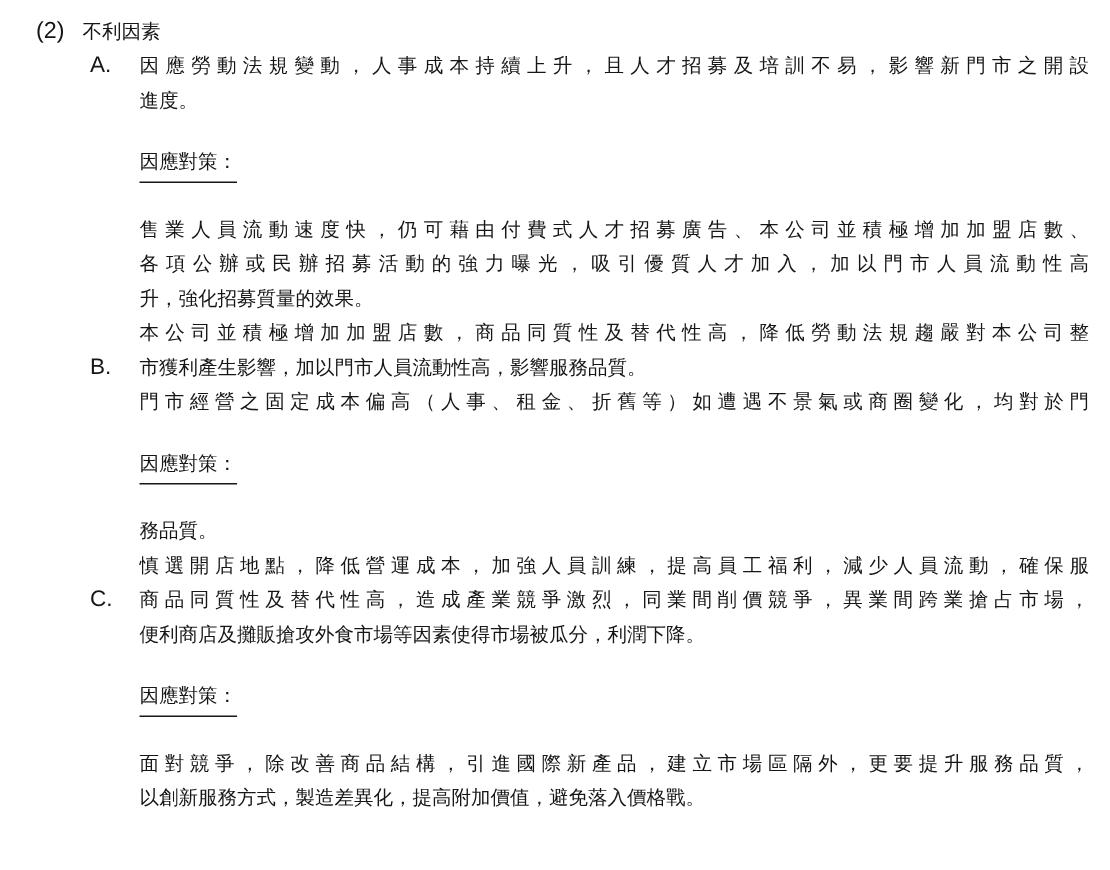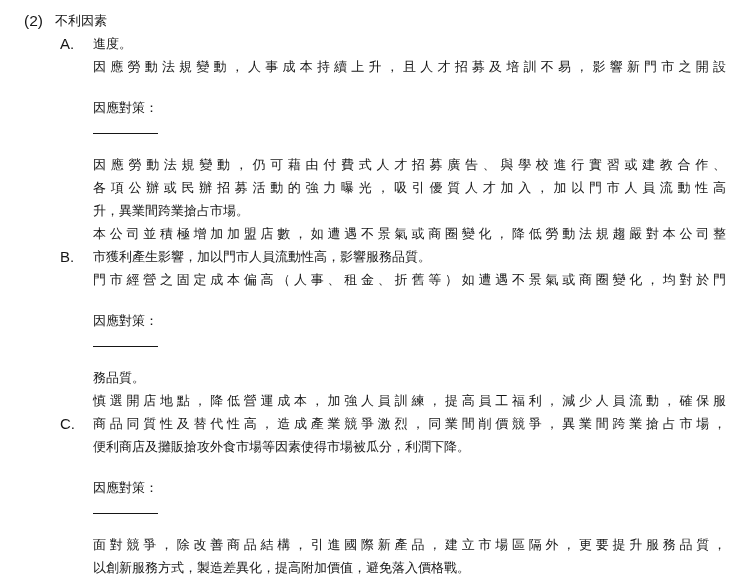--- a/index.html
+++ b/index.html
@@ -37,52 +37,52 @@
   .gutter {
     width: 33px; flex: none;
     font-family: "Liberation Sans", "DejaVu Sans", sans-serif;
     font-size: 15px; line-height: 23px;
   }
   .bodycol { width: 633px; flex: none; }
   .sub { margin-top: 18px; margin-bottom: 19px; }
   .u {
     display: inline-block;
     border-bottom: 1px solid currentColor;
-    padding-bottom: 14px;
+    padding-bottom: 2px;
   }
 </style>
 </head>
 <body>
 
 <div class="page">
   <div id="doc-root">
       <div class="sect">
         <span class="sect-num">(2)</span>
         <span class="line">不利因素</span>
       </div>
       <div class="row">
         <span class="gutter">A.</span>
         <div class="bodycol">
+          <div class="line fill">因應勞動法規變動，人事成本持續上升，且人才招募及培訓不易，影響新門市之開設</div>
           <div class="line">進度。</div>
-          <div class="line fill">因應勞動法規變動，人事成本持續上升，且人才招募及培訓不易，影響新門市之開設</div>
         </div>
       </div>
       <div class="row sub">
         <span class="gutter"></span>
         <div class="bodycol">
           <div class="line"><span class="u">因應對策：</span></div>
         </div>
       </div>
       <div class="row">
         <span class="gutter"></span>
         <div class="bodycol">
-          <div class="line fill">因應勞動法規變動，仍可藉由付費式人才招募廣告、與學校進行實習或建教合作、</div>
+          <div class="line fill">售業人員流動速度快，仍可藉由付費式人才招募廣告、本公司並積極增加加盟店數、</div>
           <div class="line fill">各項公辦或民辦招募活動的強力曝光，吸引優質人才加入，加以門市人員流動性高</div>
-          <div class="line">升，異業間跨業搶占市場。</div>
-          <div class="line fill">本公司並積極增加加盟店數，如遭遇不景氣或商圈變化，降低勞動法規趨嚴對本公司整</div>
+          <div class="line">升，強化招募質量的效果。</div>
+          <div class="line fill">本公司並積極增加加盟店數，商品同質性及替代性高，降低勞動法規趨嚴對本公司整</div>
         </div>
       </div>
       <div class="row">
         <span class="gutter">B.</span>
         <div class="bodycol">
           <div class="line">市獲利產生影響，加以門市人員流動性高，影響服務品質。</div>
           <div class="line fill">門市經營之固定成本偏高（人事、租金、折舊等）如遭遇不景氣或商圈變化，均對於門</div>
         </div>
       </div>
       <div class="row sub">

